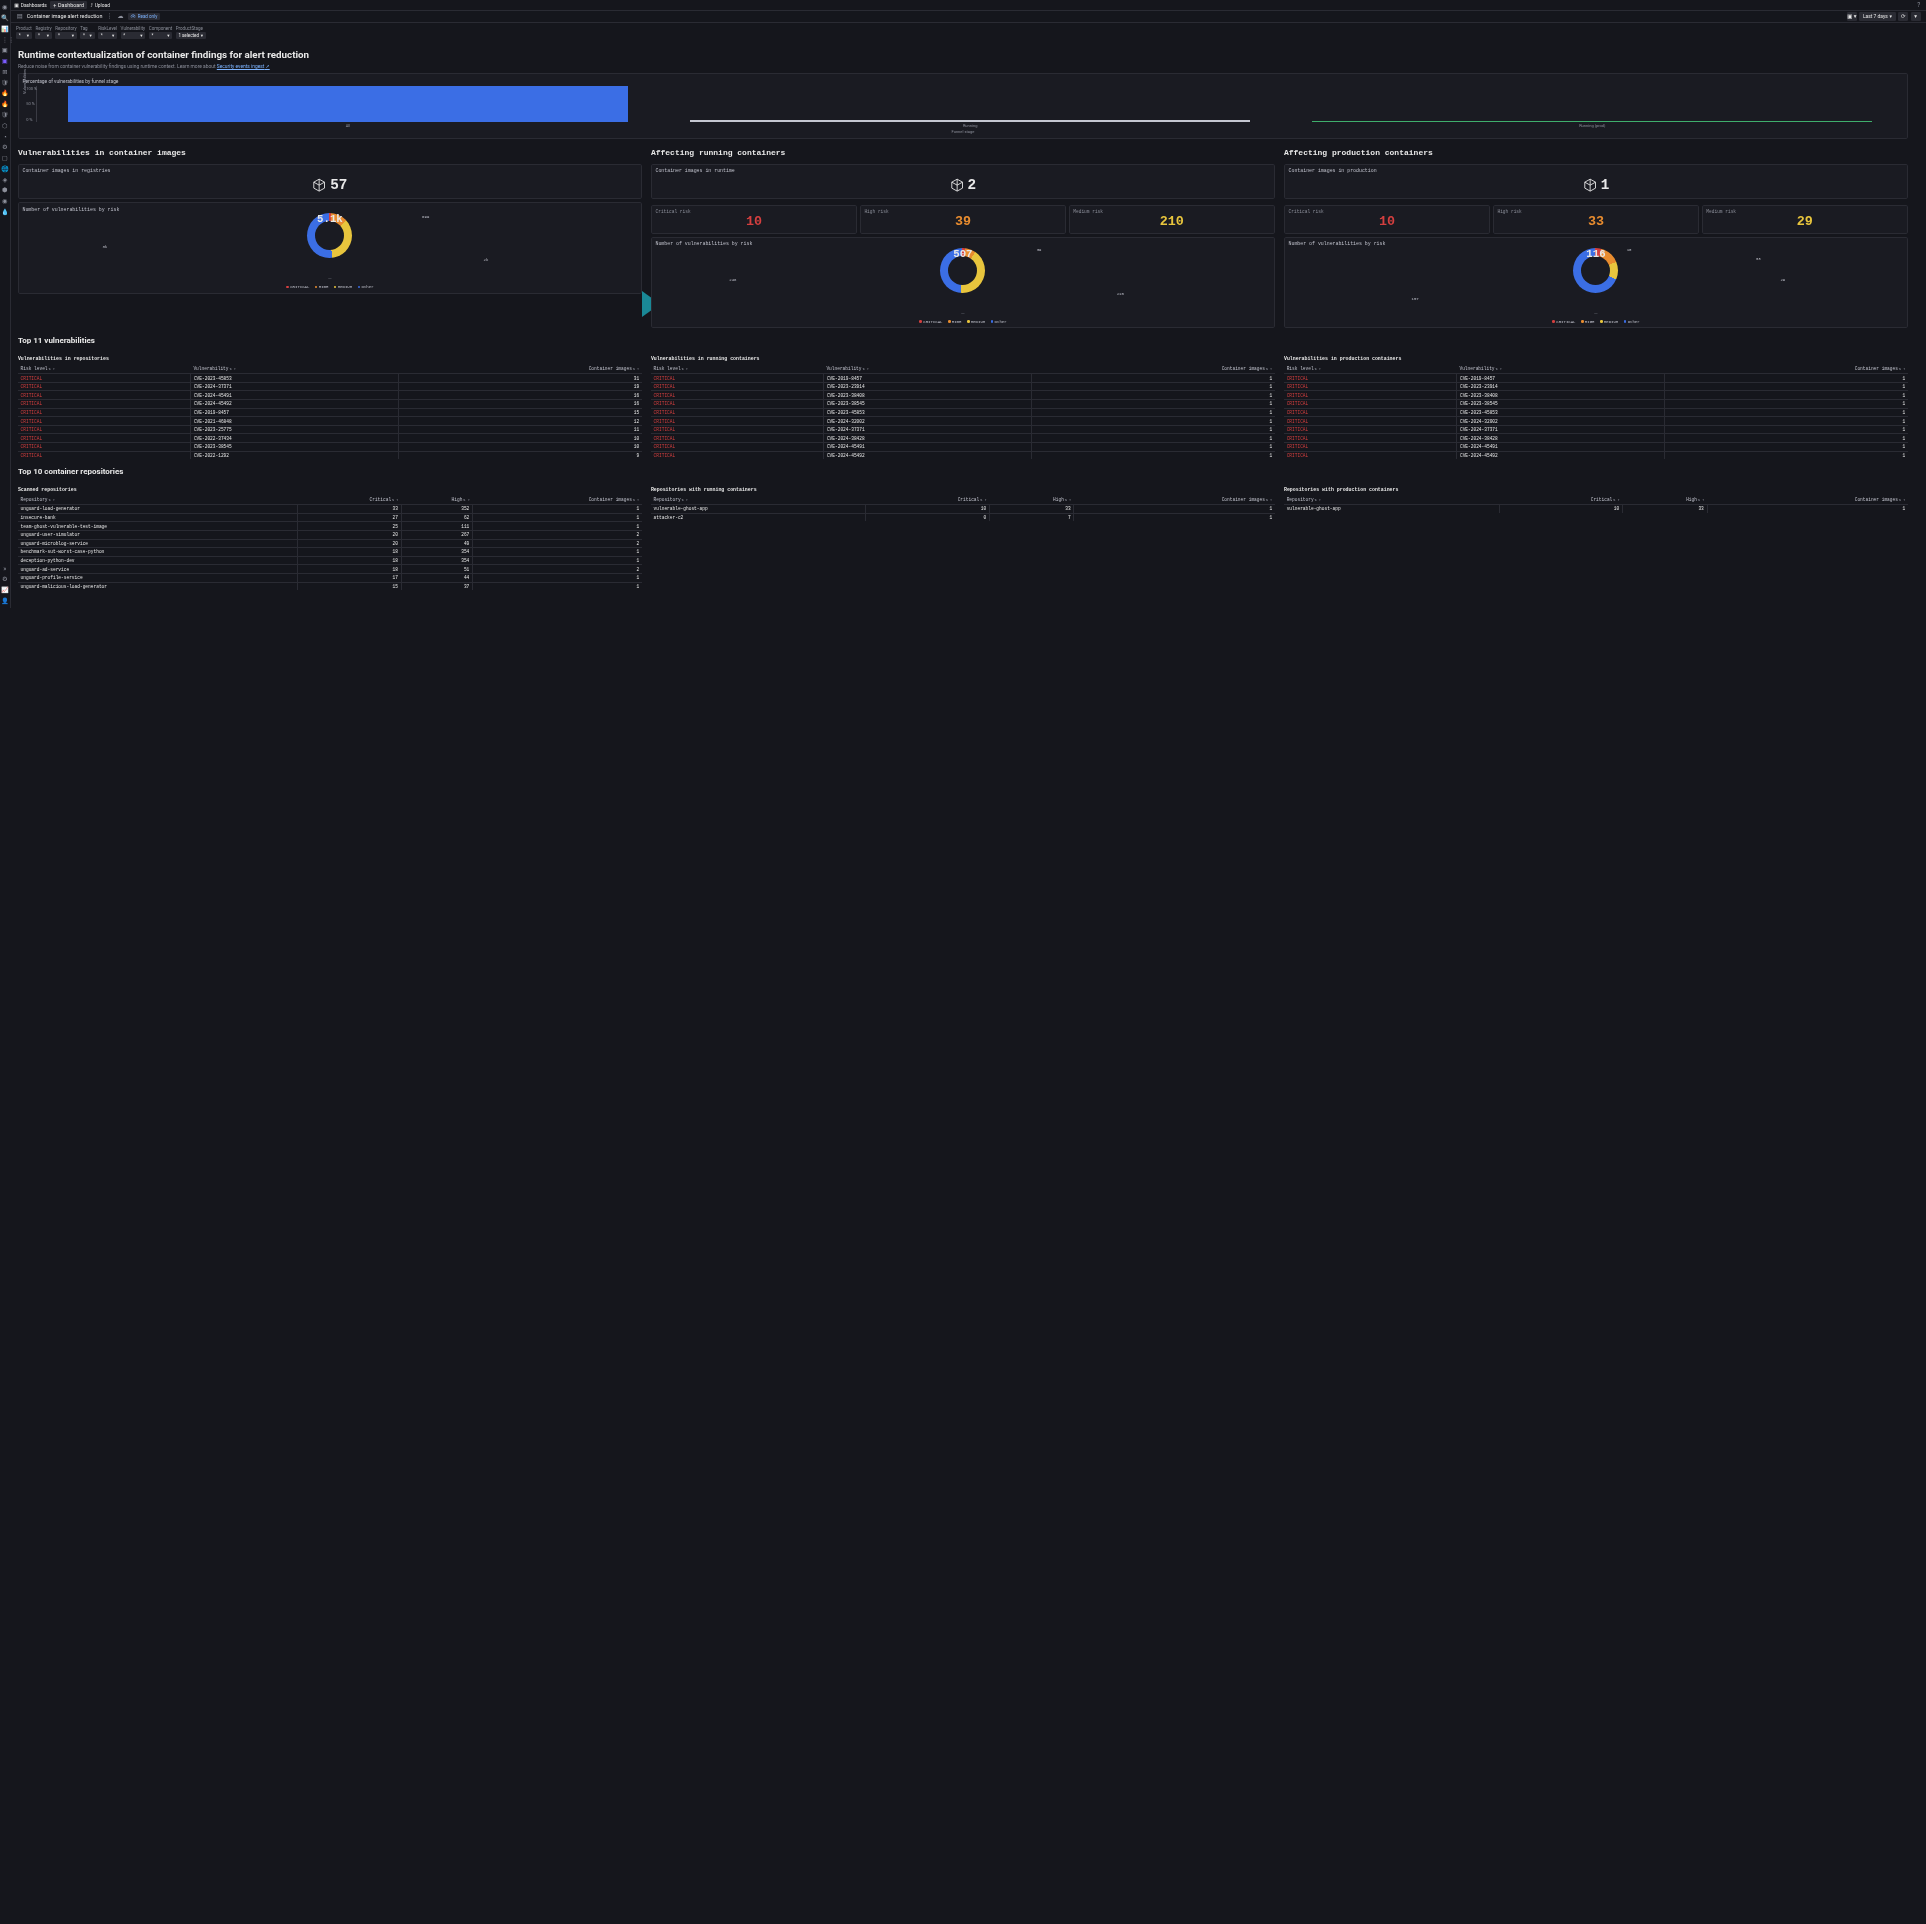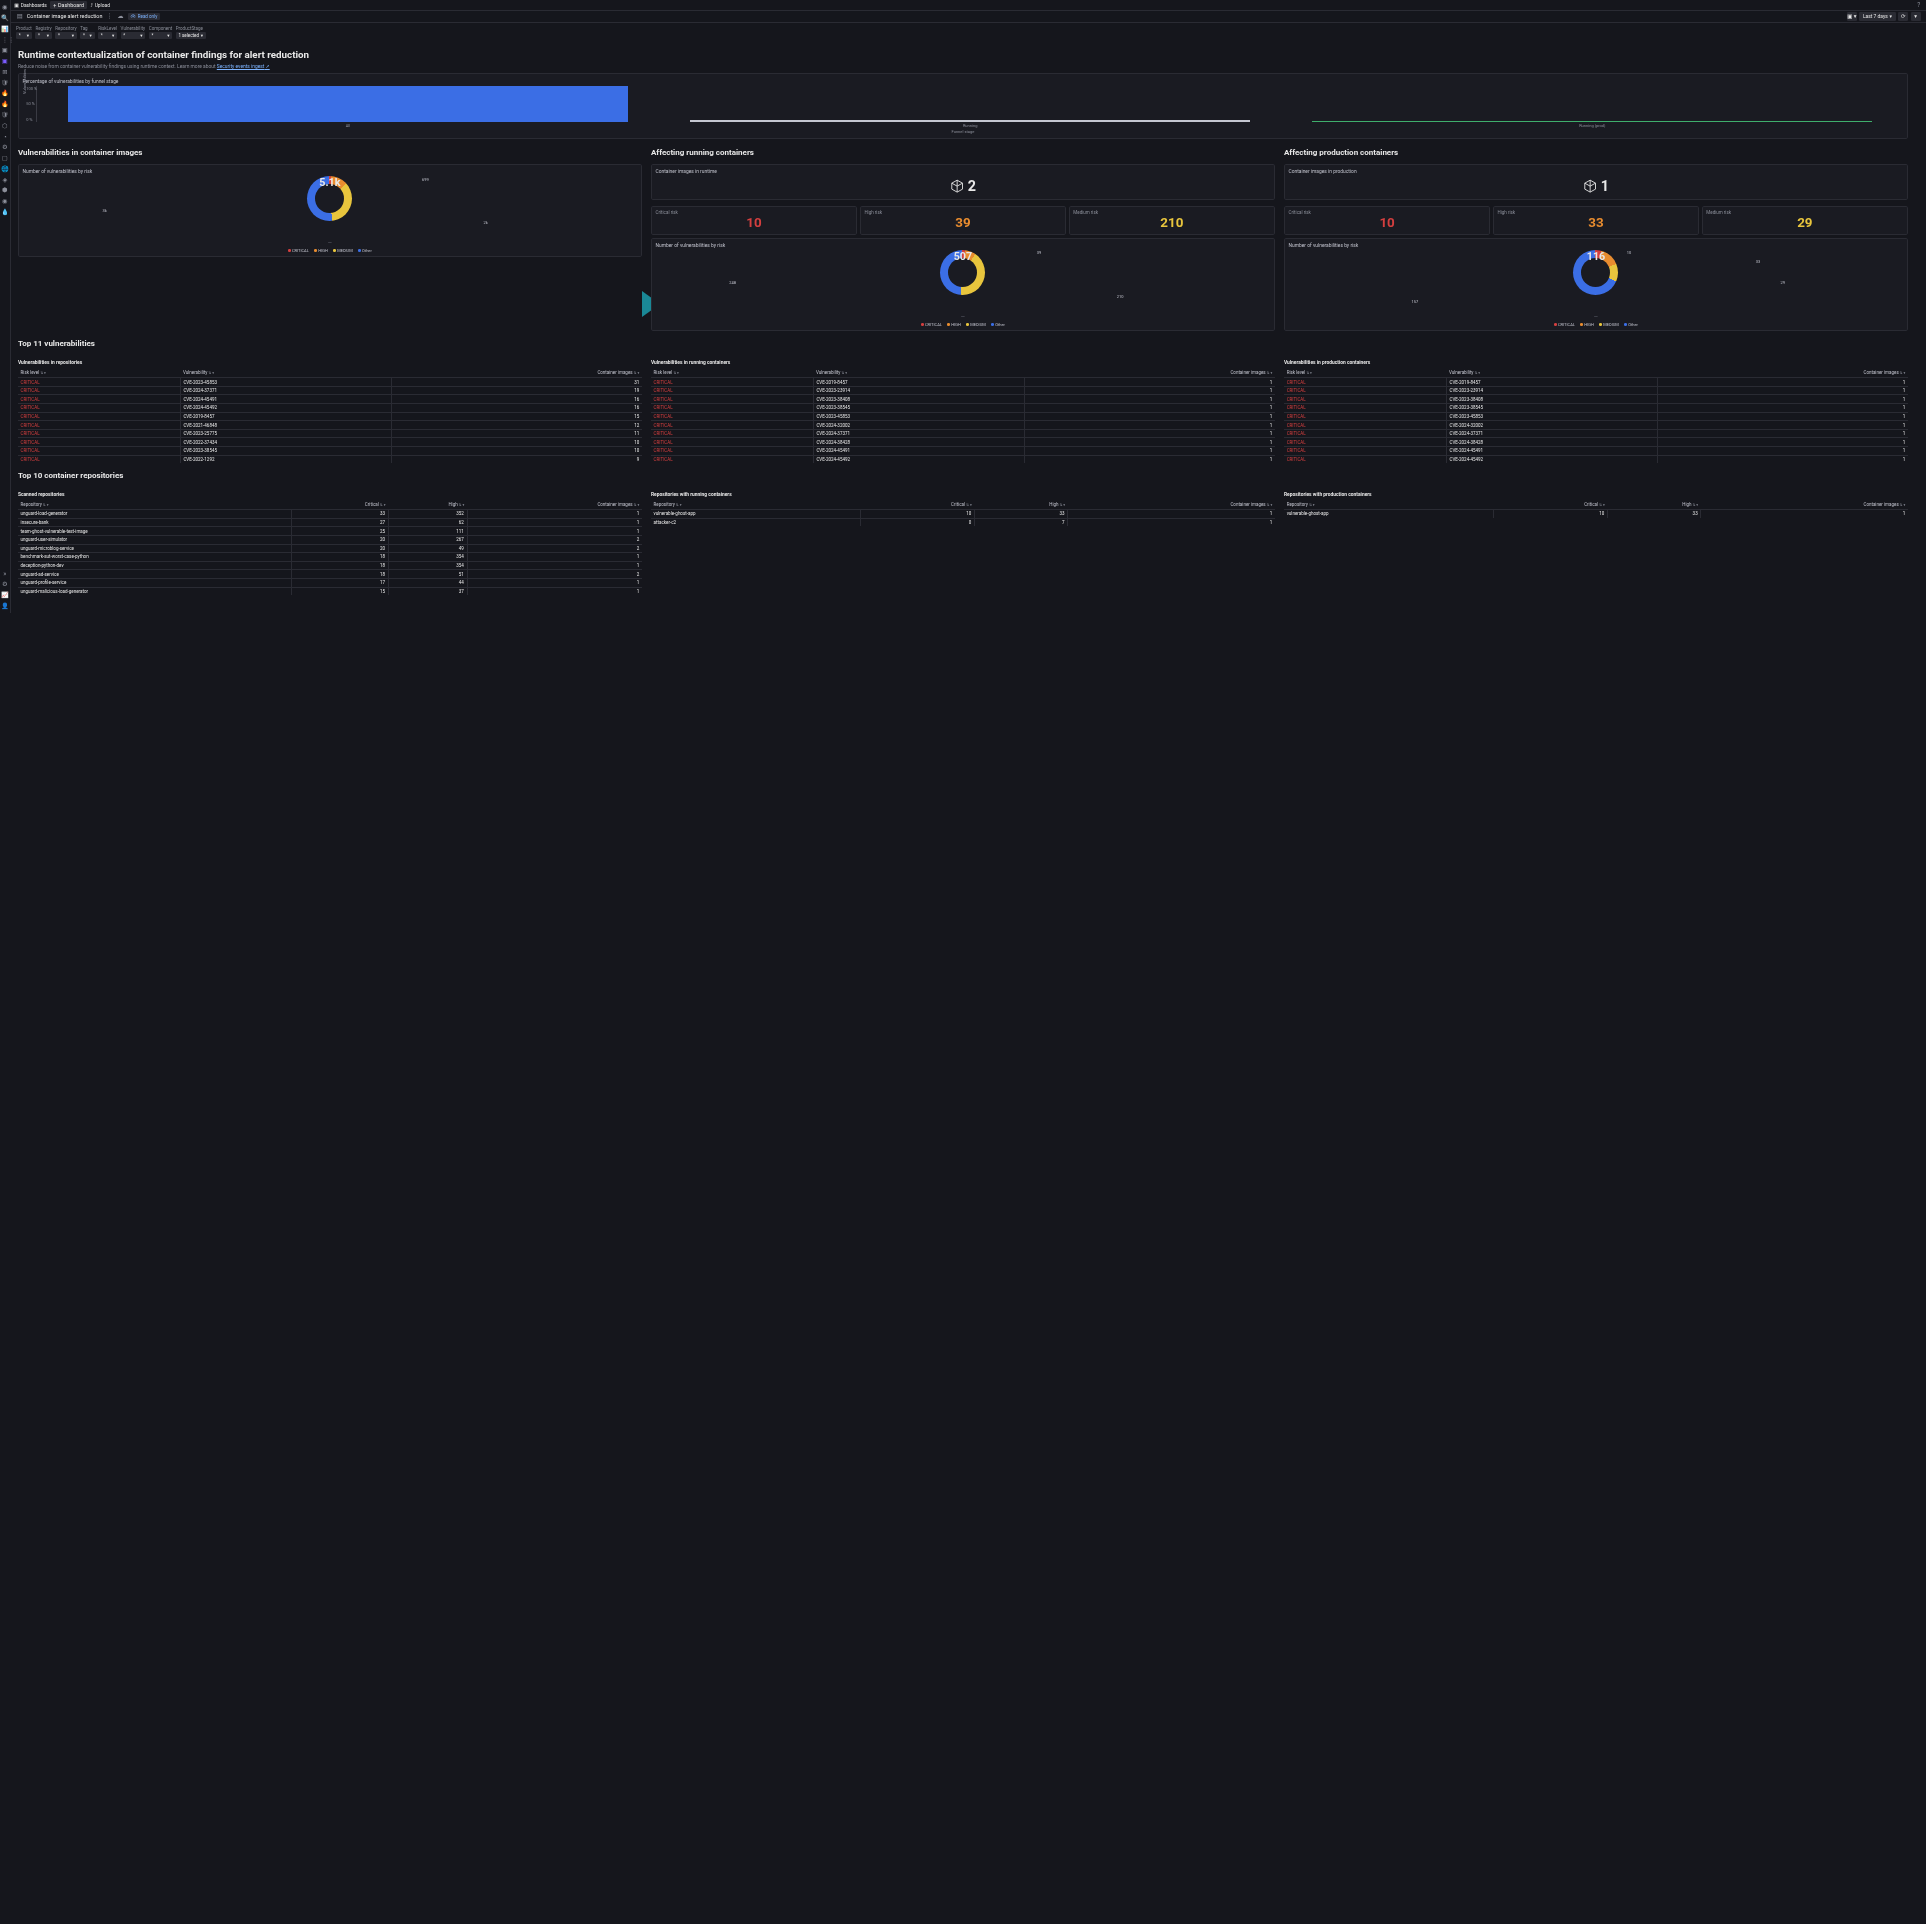--- a/index.html
+++ b/index.html
@@ -31,21 +31,21 @@
 .panel-title { font-size:4.9px; color:#c0c2cc; margin-bottom:1.8px; }
 .funnel { margin-top:4.5px; }
 .funnel-chart { display:flex; height:36px; border-left:0.4px solid #3a3b44; position:relative; margin-left:13.4px; }
 .funnel-ylabel { position:absolute; left:-12.5px; top:50%; transform:rotate(-90deg) translateX(50%); font-size:4px; color:#8c8f9a; transform-origin:left; }
 .funnel-ticks { position:absolute; left:-10.7px; top:0; height:100%; display:flex; flex-direction:column; justify-content:space-between; font-size:4px; color:#8c8f9a; }
 .funnel-bars { display:flex; width:100%; height:100%; }
 .funnel-cell { flex:1; display:flex; align-items:flex-end; justify-content:center; position:relative; }
 .funnel-bar { width:90%; }
 .funnel-xlabel { position:absolute; bottom:-6.3px; font-size:4px; color:#8c8f9a; }
 .funnel-axis { text-align:center; font-size:4px; color:#8c8f9a; margin-top:7.2px; }
-.cols3 { display:grid; grid-template-columns:1fr 1fr 1fr; gap:9px; margin-top:9px; align-items:start; position:relative; }
+.cols3 { display:grid; grid-template-columns:1fr 1fr 1fr; gap:9px; margin-top:9px; align-items:start; position:relative;font-family:Liberation Mono, monospace; }
 .section-title { font-size:8px; font-weight:700; margin-bottom:4.5px; }
 .stat-big { font-size:14.3px; font-weight:700; display:flex; align-items:center; justify-content:center; gap:3.6px; padding:1.8px; }
 .stat-big svg { width:14.3px; height:14.3px; }
 .row3 { display:grid; grid-template-columns:1fr 1fr 1fr; gap:2.7px; margin-top:2.7px; }
 .stat-tile .label { font-size:4.5px; color:#8c8f9a; }
 .stat-tile .value { font-size:13.4px; font-weight:700; text-align:center; }
 .red { color:#d43f3f; }
 .orange { color:#e88c2f; }
 .yellow { color:#e8c53d; }
 .donut-wrap { display:flex; align-items:flex-start; justify-content:center; position:relative; height:63px; }
@@ -203,20 +203,30 @@
       </div>
       <div class="funnel-axis">Funnel stage</div>
     </div>
 
     <div class="cols3" id="cols3" style="position:relative;">
       <div class="arrow a1"></div>
       <div class="arrow a2"></div>
     <div class="col">
     <div class="section-title">Vulnerabilities in container images</div>
     <div class="panel">
+      <div class="panel-title">Container images in registries</div>
+      <div class="stat-big">
+              <svg viewBox="0 0 24 24" fill="none" stroke="#e8e8e8" stroke-width="1.5">
+                <path d="M12 2l9 5v10l-9 5-9-5V7l9-5z"></path>
+                <path d="M12 2v10M12 12l9-5M12 12l-9-5M12 12v10"></path>
+              </svg>
+              <span>57</span>
+            </div>
+    </div>
+    <div class="panel">
       <div class="panel-title">Number of vulnerabilities by risk</div>
       <div class="donut-wrap">
         <div style="width:45px;height:45px;border-radius:50%;background:conic-gradient(#d43f3f 0deg 4.121422376409367deg,#e88c2f 4.121422376409367deg 47.771032090199476deg,#e8c53d 47.771032090199476deg 172.6626192541197deg,#3b6ee5 172.6626192541197deg 360deg);display:flex;align-items:center;justify-content:center;">
           <div style="width:29px;height:29px;border-radius:50%;background:#1a1b22"></div>
         </div>
         <div class="donut-center">5.1k</div>
         <div class="donut-label" style="top:2%;left:65%">699</div>
               <div class="donut-label" style="top:70%;left:75%">2k</div>
               <div class="donut-label" style="top:50%;left:13%">3k</div>
       </div>

